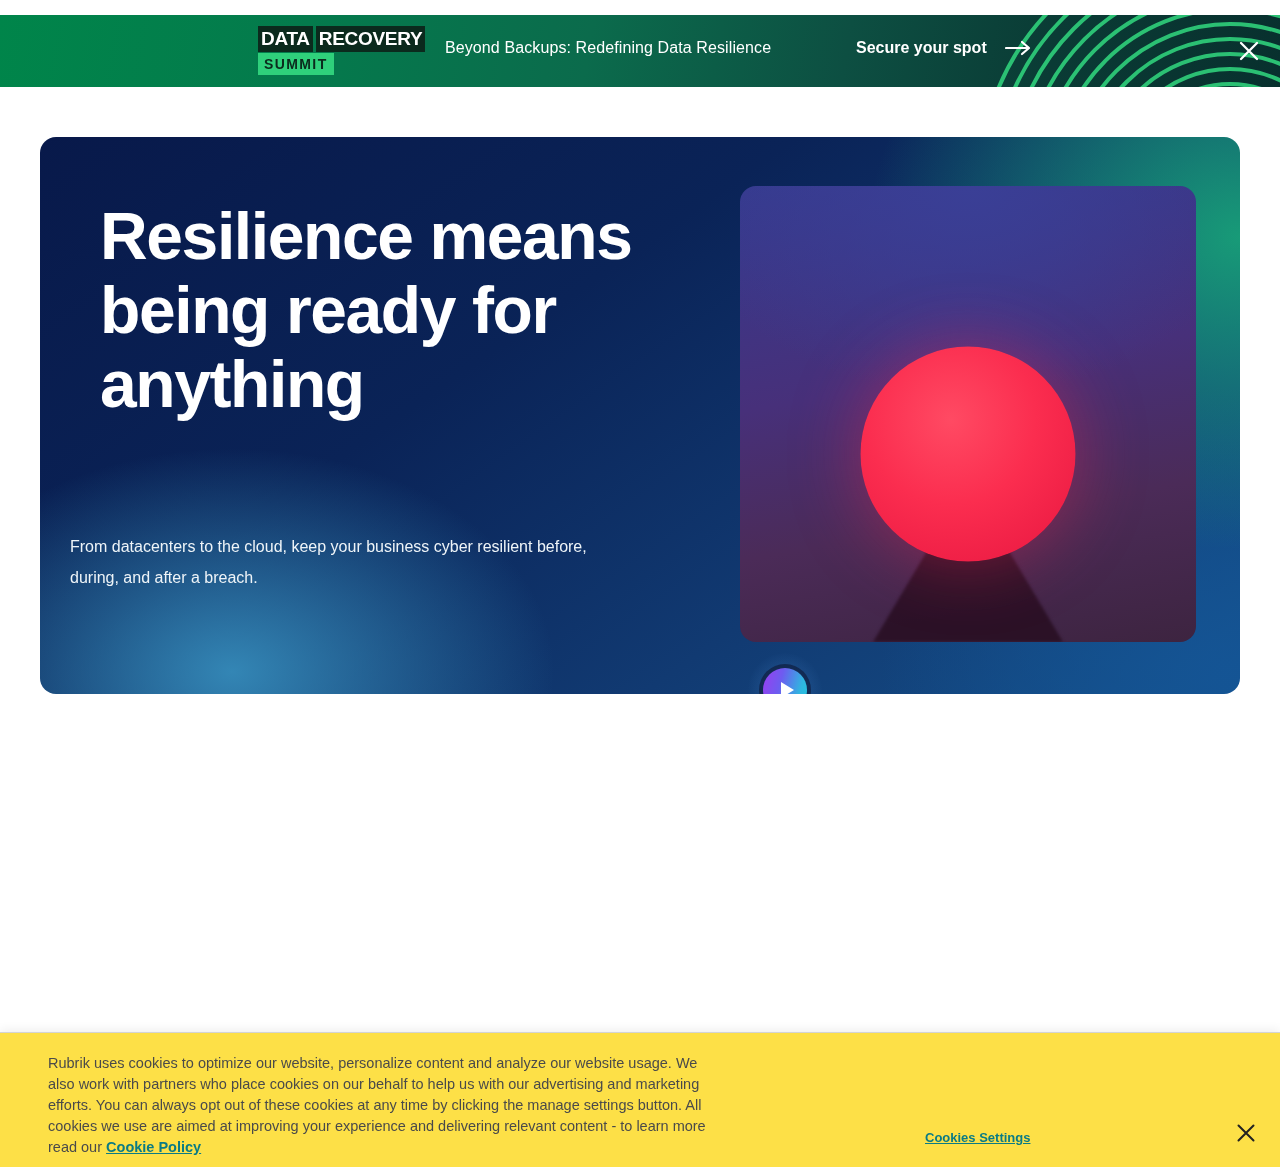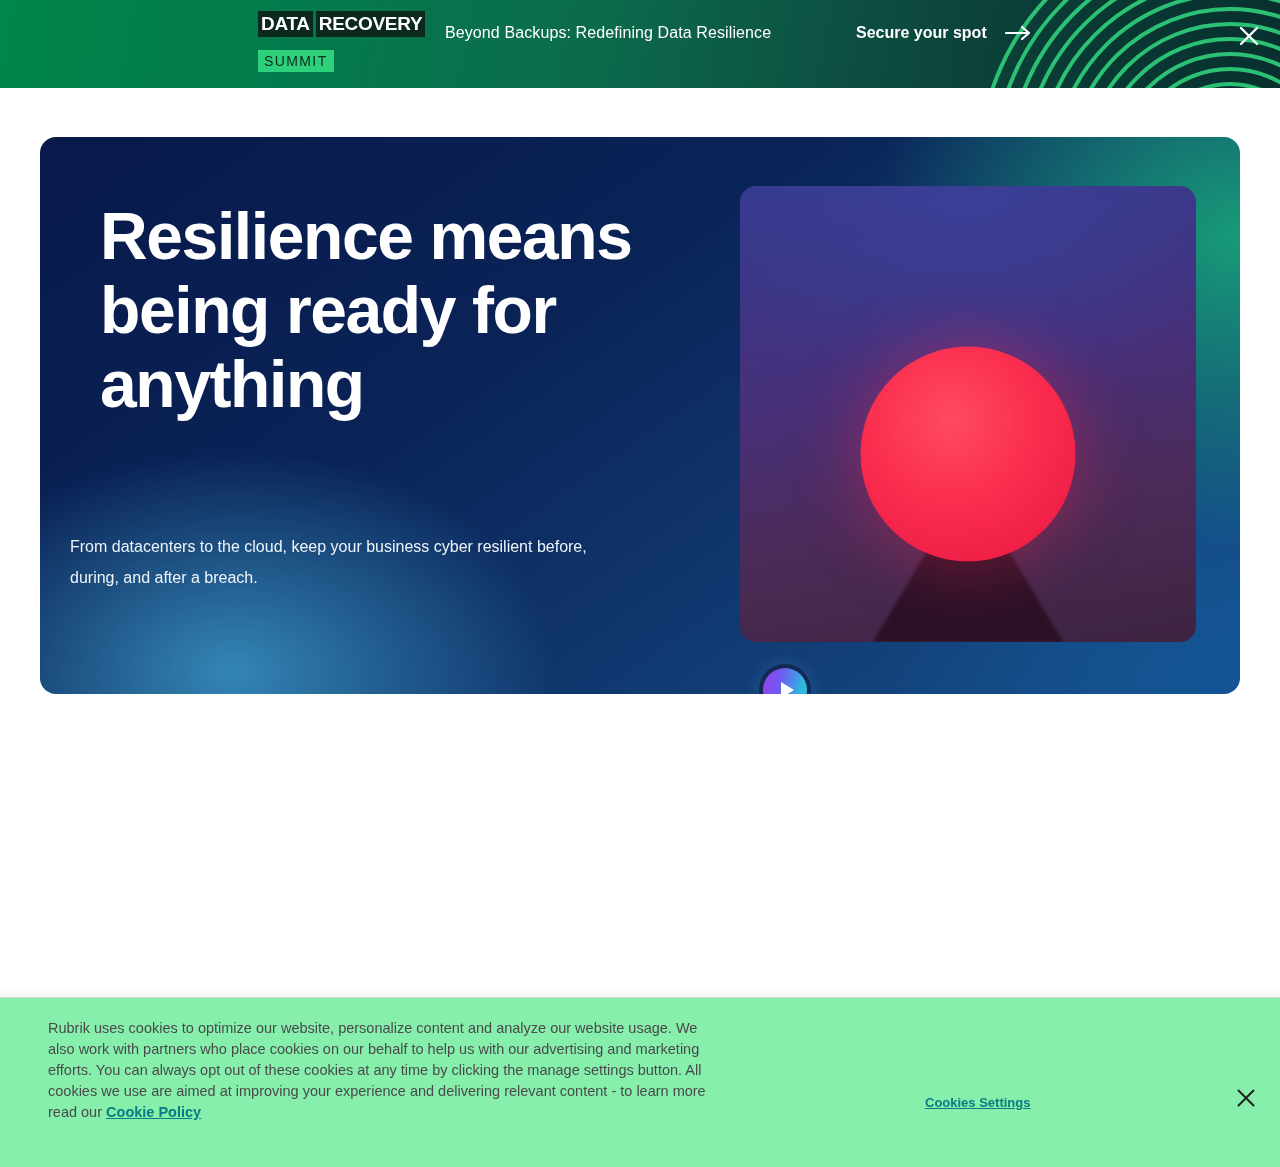--- a/index.html
+++ b/index.html
@@ -9,23 +9,23 @@
     height: 1167px;
     overflow: hidden;
     background: #ffffff;
     font-family: "Liberation Sans", sans-serif;
     -webkit-font-smoothing: antialiased;
   }
 
   
   .promo-banner {
     position: absolute;
-    top: 0; left: 0;
+    top: 15px; left: 0;
     width: 1280px;
-    height: 88px;
+    height: 72px;
     background: linear-gradient(100deg,
         #00854a 0%,
         #047a4c 24%,
         #0b6b4c 46%,
         #0d4f42 66%,
         #0a3b35 82%,
         #08302e 100%);
     overflow: hidden;
     z-index: 40;
   }
@@ -62,25 +62,25 @@
     background: #0b2a1d;
     color: #ffffff;
     font-weight: 800;
     font-size: 19px;
     letter-spacing: -0.3px;
     line-height: 1;
     padding: 3px 3px 4px 3px;
     font-family: "Liberation Sans", sans-serif;
   }
   .logo-row2 {
-    margin-top: 13px;
+    margin-top: 1px;
     display: inline-block;
     background: #2fd07b;
     color: #0b2a1d;
-    font-weight: 400;
+    font-weight: 700;
     font-size: 14px;
     letter-spacing: 1.4px;
     line-height: 1;
     padding: 4px 6px 4px 6px;
   }
 
   .promo-headline {
     position: absolute;
     left: 445px;
     top: 24px;
@@ -242,22 +242,22 @@
     border-top: 8px solid transparent;
     border-bottom: 8px solid transparent;
     border-left: 13px solid #ffffff;
   }
 
   
   .cookie-banner {
     position: absolute;
     left: 0; right: 0;
     bottom: 0;
-    height: 170px;
-    background: #86efac;
+    height: 135px;
+    background: #fde047;
     border-top: 1px solid #d4d4d4;
     box-shadow: 0 -2px 10px rgba(0,0,0,0.07);
     z-index: 50;
   }
   .cookie-text {
     position: absolute;
     left: 48px;
     top: 20px;
     width: 660px;
     color: #4a4a4a;

